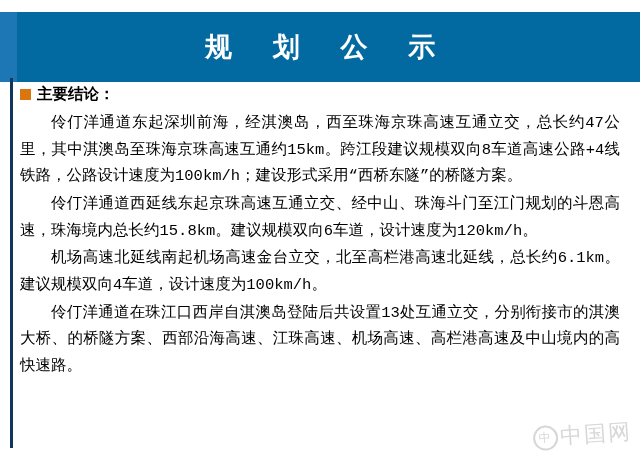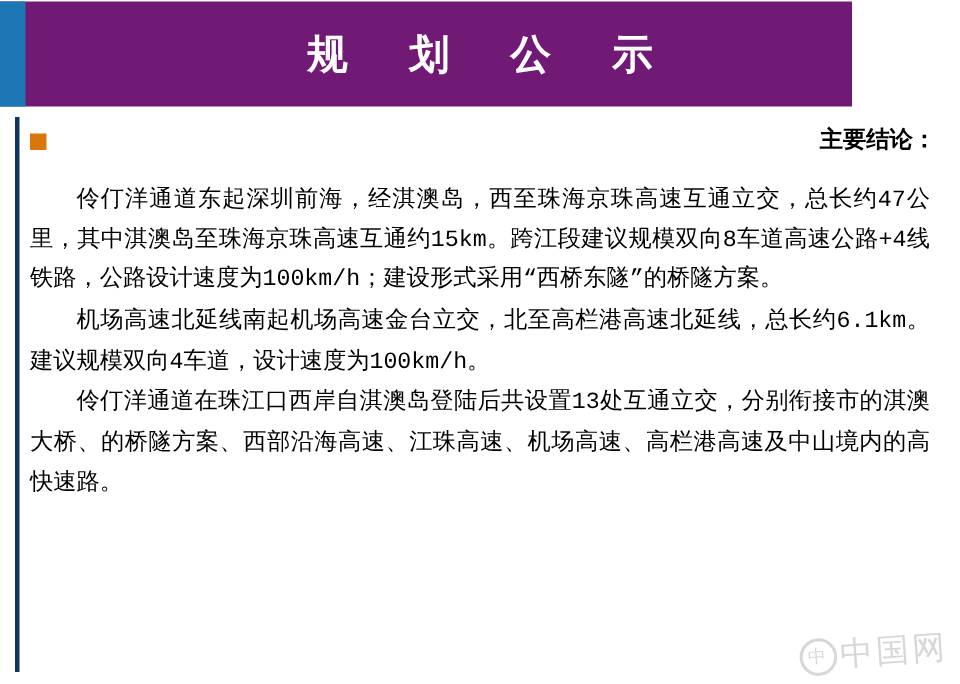--- a/index.html
+++ b/index.html
@@ -18,24 +18,24 @@
     width: 640px;
     height: 456px;
     position: relative;
     background: #ffffff;
     box-sizing: border-box;
   }
   
   .banner {
     position: absolute;
     left: 0;
-    top: 1px;
-    width: 568px;
+    top: 12px;
+    width: 640px;
     height: 70px;
-    background: #701a75;
+    background: #0369a1;
   }
   .banner-accent {
     position: absolute;
     left: 0;
     top: 0;
     width: 17px;
     height: 70px;
     background: #1d77b5;
   }
   .banner-title {
@@ -67,22 +67,21 @@
   .body-wrap {
     position: absolute;
     left: 20px;
     top: 84px;
     width: 604px;
   }
   .heading-row {
     display: flex;
     align-items: flex-start;
     gap: 6px;
-    margin-bottom: 16px;
-    justify-content: space-between;
+    margin-bottom: 6px;
   }
   .heading-marker {
     width: 11px;
     height: 11px;
     background: #d9770e;
     margin-top: 5px;
     flex: none;
   }
   .heading-text {
     font-size: 15.5px;
@@ -139,20 +138,21 @@
   <div class="left-rule"></div>
 
   <div class="body-wrap">
 
     <div class="heading-row">
       <span class="heading-marker"></span>
       <span class="heading-text">主要结论：</span>
     </div>
 
     <p class="para">伶仃洋通道东起深圳前海，经淇澳岛，西至珠海京珠高速互通立交，总长约47公里，其中淇澳岛至珠海京珠高速互通约15km。跨江段建议规模双向8车道高速公路+4线铁路，公路设计速度为100km/h；建设形式采用“西桥东隧”的桥隧方案。</p>
+    <p class="para">伶仃洋通道西延线东起京珠高速互通立交、经中山、珠海斗门至江门规划的斗恩高速，珠海境内总长约15.8km。建议规模双向6车道，设计速度为120km/h。</p>
     <p class="para">机场高速北延线南起机场高速金台立交，北至高栏港高速北延线，总长约6.1km。建议规模双向4车道，设计速度为100km/h。</p>
     <p class="para">伶仃洋通道在珠江口西岸自淇澳岛登陆后共设置13处互通立交，分别衔接市的淇澳大桥、的桥隧方案、西部沿海高速、江珠高速、机场高速、高栏港高速及中山境内的高快速路。</p>
 
   </div>
 
   <div class="watermark">
     <span class="wm-badge">中</span><span>中国网</span>
   </div>
 
 </div>

